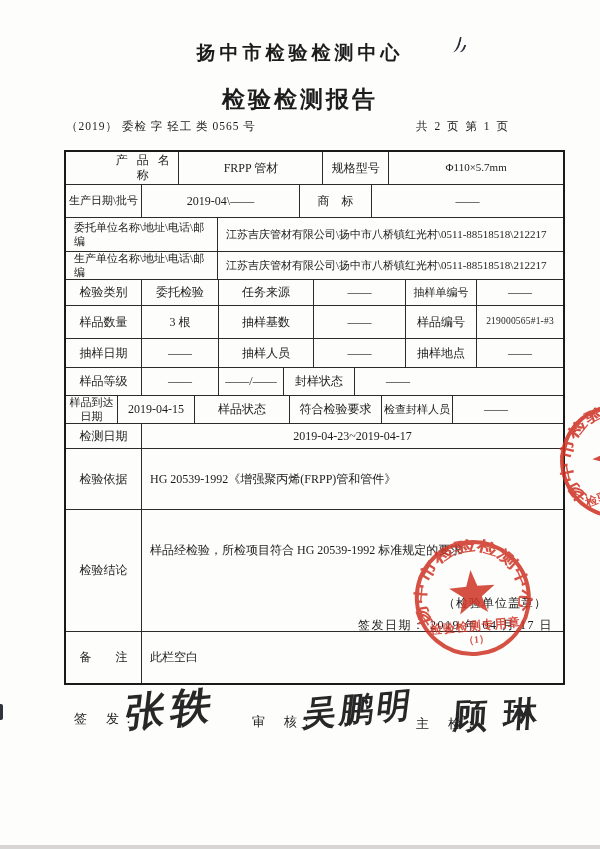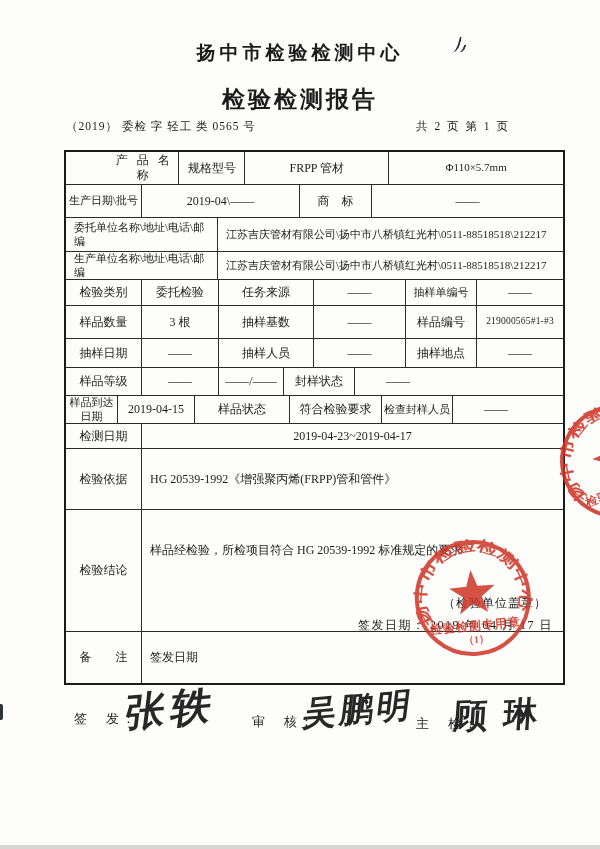--- a/index.html
+++ b/index.html
@@ -61,22 +61,22 @@
   <div class="report-title">检验检测报告</div>
   <div class="doc-line">
     <span class="doc-number">（2019） 委检 字 轻工 类 0565 号</span>
     <span class="page-info">共 2 页 第 1 页</span>
   </div>
 
   <div class="tbl">
 
     <div class="row" style="height:33px">
       <div class="cell sp" style="width:76px">产 品 名 称</div>
+      <div class="cell" style="width:158px">FRPP 管材</div>
       <div class="cell" style="width:72px">规格型号</div>
-      <div class="cell" style="width:158px">FRPP 管材</div>
       <div class="cell fs11" style="width:191px">Φ110×5.7mm</div>
     </div>
 
     <div class="row" style="height:33px">
       <div class="cell fs11" style="width:76px">生产日期\批号</div>
       <div class="cell" style="width:158px">2019-04\——</div>
       <div class="cell" style="width:72px">商　标</div>
       <div class="cell" style="width:191px">——</div>
     </div>
 
@@ -148,21 +148,21 @@
       <div class="cell" style="width:76px">检验结论</div>
       <div class="cell concl" style="width:421px">
         <div class="concl-text">样品经检验，所检项目符合 HG 20539-1992 标准规定的要求</div>
         <div class="seal-note">（检验单位盖章）</div>
         <div class="issue-date">签发日期：  2019 年  04 月  17 日</div>
       </div>
     </div>
 
     <div class="row" style="height:51px">
       <div class="cell" style="width:76px">备　　注</div>
-      <div class="cell left" style="width:421px">签发日期</div>
+      <div class="cell left" style="width:421px">此栏空白</div>
     </div>
 
   </div>
 
   <span class="sign-label" style="left:74px;top:710px">签　发：</span>
   <span class="sig sig1">张轶</span>
   <span class="sign-label" style="left:252px;top:713px">审　核：</span>
   <span class="sig sig2">吴鹏明</span>
   <span class="sign-label" style="left:416px;top:715px">主　检：</span>
   <span class="sig sig3">顾琳</span>

